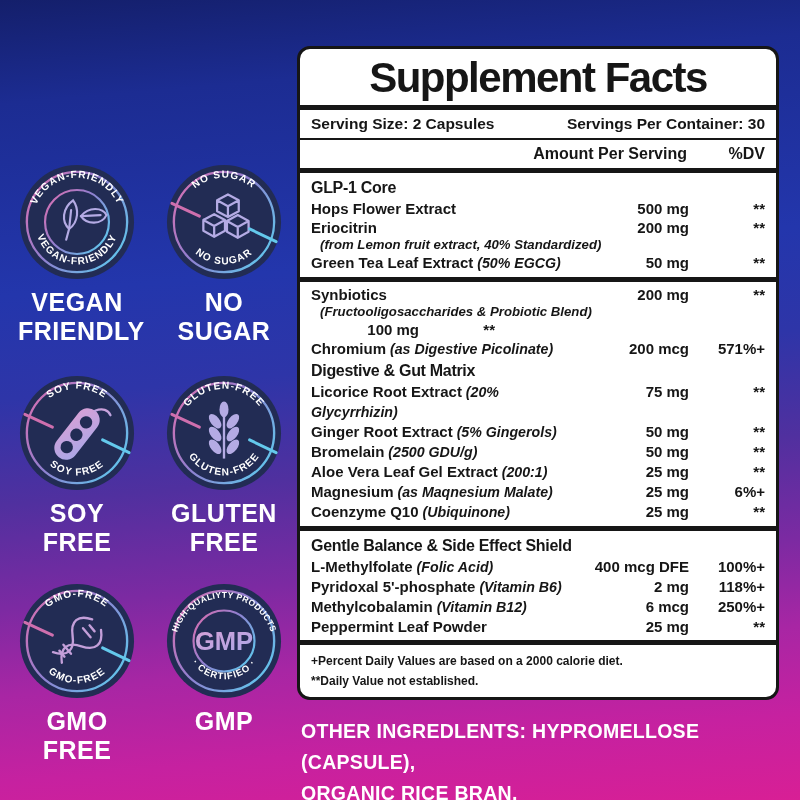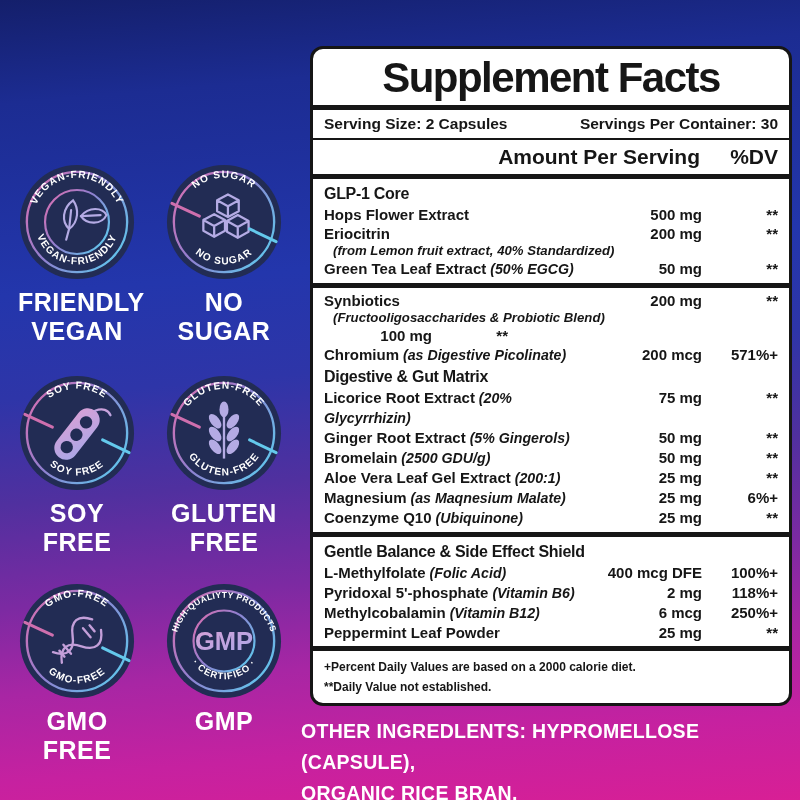--- a/index.html
+++ b/index.html
@@ -14,31 +14,31 @@
   .badge{position:absolute;width:118px;text-align:center;}
   .bseal{display:block;}
   .arc{font-family:"Liberation Sans","DejaVu Sans",sans-serif;font-weight:bold;
        font-size:10.3px;letter-spacing:1.1px;fill:#ffffff;}
   .arc-sm{font-size:8.6px;letter-spacing:0.4px;}
   .arc-sm2{font-size:9.6px;letter-spacing:1px;}
   .badge-label{margin-top:7px;color:#fff;font-weight:bold;font-size:25px;
        line-height:1.16;letter-spacing:0.5px;}
   
   .panel{
-    position:absolute;left:310px;top:46px;width:482px;box-sizing:border-box;
+    position:absolute;left:297px;top:46px;width:482px;box-sizing:border-box;
     background:#ffffff;border:3.5px solid #161616;border-radius:13px;
     padding:0 9px;color:#161616;
   }
   .p-title{font-weight:bold;font-size:42px;letter-spacing:-1.5px;
     text-align:center;padding:7px 0 5px;line-height:1.05;}
   .bar{height:5px;background:#161616;margin:0 -9px;}
   .thin{height:2px;background:#161616;margin:0 -9px;}
   .serving-row{display:flex;justify-content:space-between;align-items:baseline;
     font-weight:bold;font-size:15.5px;padding:5px 2px;}
-  .col-head{display:flex;align-items:center;font-weight:bold;font-size:21px;
+  .col-head{display:flex;align-items:center;font-weight:bold;font-size:16px;
     padding:5px 2px;}
   .col-head .sp{flex:1;}
   .col-head .amt-h{text-align:right;padding-right:14px;}
   .col-head .dv-h{flex:0 0 64px;text-align:right;}
   .section{padding:3px 2px 4px;}
   .sec-heading{font-weight:bold;font-size:16px;letter-spacing:-0.3px;line-height:23px;}
   .row{display:flex;align-items:baseline;font-weight:bold;font-size:15px;line-height:19px;}
   .row .nm{flex:1 1 auto;}
   .row .note{font-style:italic;font-size:14.2px;}
   .row .amt{flex:0 0 auto;min-width:108px;text-align:right;white-space:nowrap;}
@@ -79,22 +79,22 @@
     <text class="arc" text-anchor="middle"><textPath href="#tA0" startOffset="50%">VEGAN-FRIENDLY</textPath></text>
     <text class="arc" text-anchor="middle"><textPath href="#bA0" startOffset="50%">VEGAN-FRIENDLY</textPath></text>
     <g stroke="#b4abe4" stroke-width="2.2" fill="none" stroke-linecap="round">
       <path d="M56 38 C45 46 44 60 52 67 C62 60 62 46 56 38 Z"></path>
       <path d="M54 48 L52 67 L49 78"></path>
       <path d="M64 54 C72 44 86 45 90 53 C85 63 70 63 64 54 Z"></path>
       <path d="M84 53 L64 54"></path>
     </g>
   </svg>
   <div class="badge-label">
+    <div>VEGAN</div>
     <div>FRIENDLY</div>
-    <div>VEGAN</div>
   </div>
 </div>
 
 <div class="badge" style="left:165px;top:163px">
   <svg class="bseal" viewBox="0 0 120 120" width="118" height="118">
     <defs>
       <path id="tA1" d="M15 60 A45 45 0 0 1 105 60"></path>
       <path id="bA1" d="M17 60 A43 43 0 0 0 103 60"></path>
     </defs>
     <circle cx="60" cy="60" r="58" fill="#222c54"></circle>

